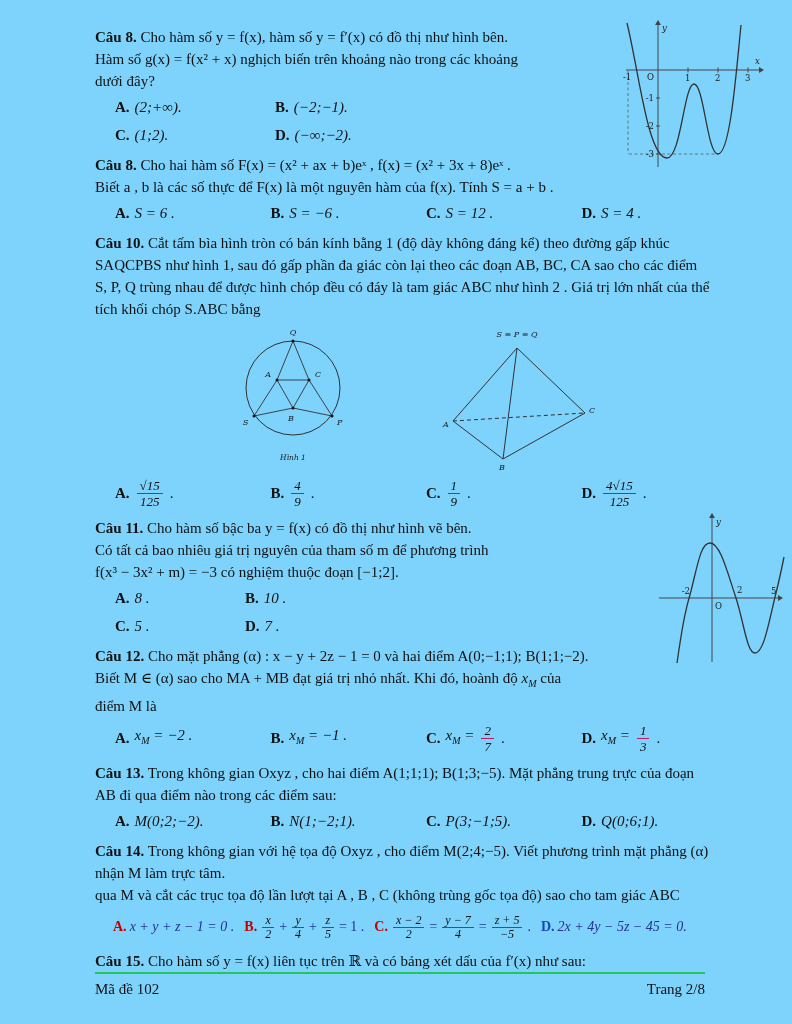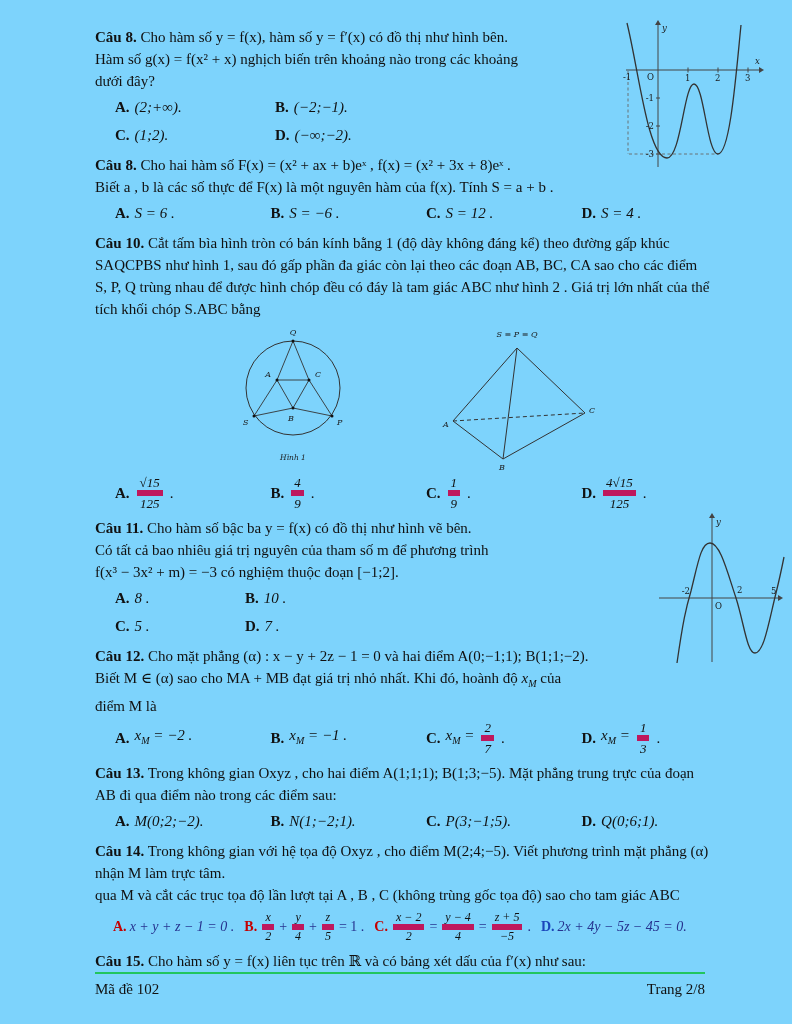--- a/index.html
+++ b/index.html
@@ -12,21 +12,21 @@
   .mi{font-style:italic;}
   sub{font-size:10px;font-style:italic;}
   .optrow{display:flex;align-items:center;padding-left:20px;margin-top:3px;
           font-size:15px;line-height:25px;}
   .opt{display:inline-flex;align-items:center;gap:5px;width:165px;white-space:nowrap;}
   .opt b{font-weight:700;}
   .q8 .opt{width:160px;}
   .q11 .opt{width:130px;}
   .frac{display:inline-flex;flex-direction:column;text-align:center;font-style:italic;
         font-size:13px;line-height:15px;vertical-align:middle;margin:0 2px;}
-  .frac .num{border-bottom:6px solid #be185d;padding:0 3px;display:block;}
+  .frac .num{border-bottom:1px solid #be185d;padding:0 3px;display:block;}
   .frac .den{padding:0 3px;display:block;}
   .fracrow{min-height:36px;}
   .g8{position:absolute;top:-6px;right:-28px;}
   .g11{position:absolute;top:-4px;right:-48px;}
   .figs{display:flex;justify-content:center;align-items:flex-start;gap:85px;margin:6px 0 2px;}
   svg text{font-family:"DejaVu Serif",serif;fill:#1a1a1a;}
   .q14row{display:flex;align-items:center;gap:10px;padding-left:18px;font-size:14px;
           margin-top:4px;min-height:34px;white-space:nowrap;}
   .q14opt{display:inline-flex;align-items:center;gap:3px;}
   .q14row .frac{font-size:12px;line-height:13px;}
@@ -341,21 +341,21 @@
           <span class="q14v">= 1 .</span>
         </span>
       <span class="q14opt">
           <b class="kr">C.</b>
           <span class="frac">
             <span class="num">x − 2</span>
             <span class="den">2</span>
           </span>
           <span class="q14v">=</span>
           <span class="frac">
-            <span class="num">y − 4</span>
+            <span class="num">y − 7</span>
             <span class="den">4</span>
           </span>
           <span class="q14v">=</span>
           <span class="frac">
             <span class="num">z + 5</span>
             <span class="den">−5</span>
           </span>
           <span class="q14v">.</span>
         </span>
       <span class="q14opt">

